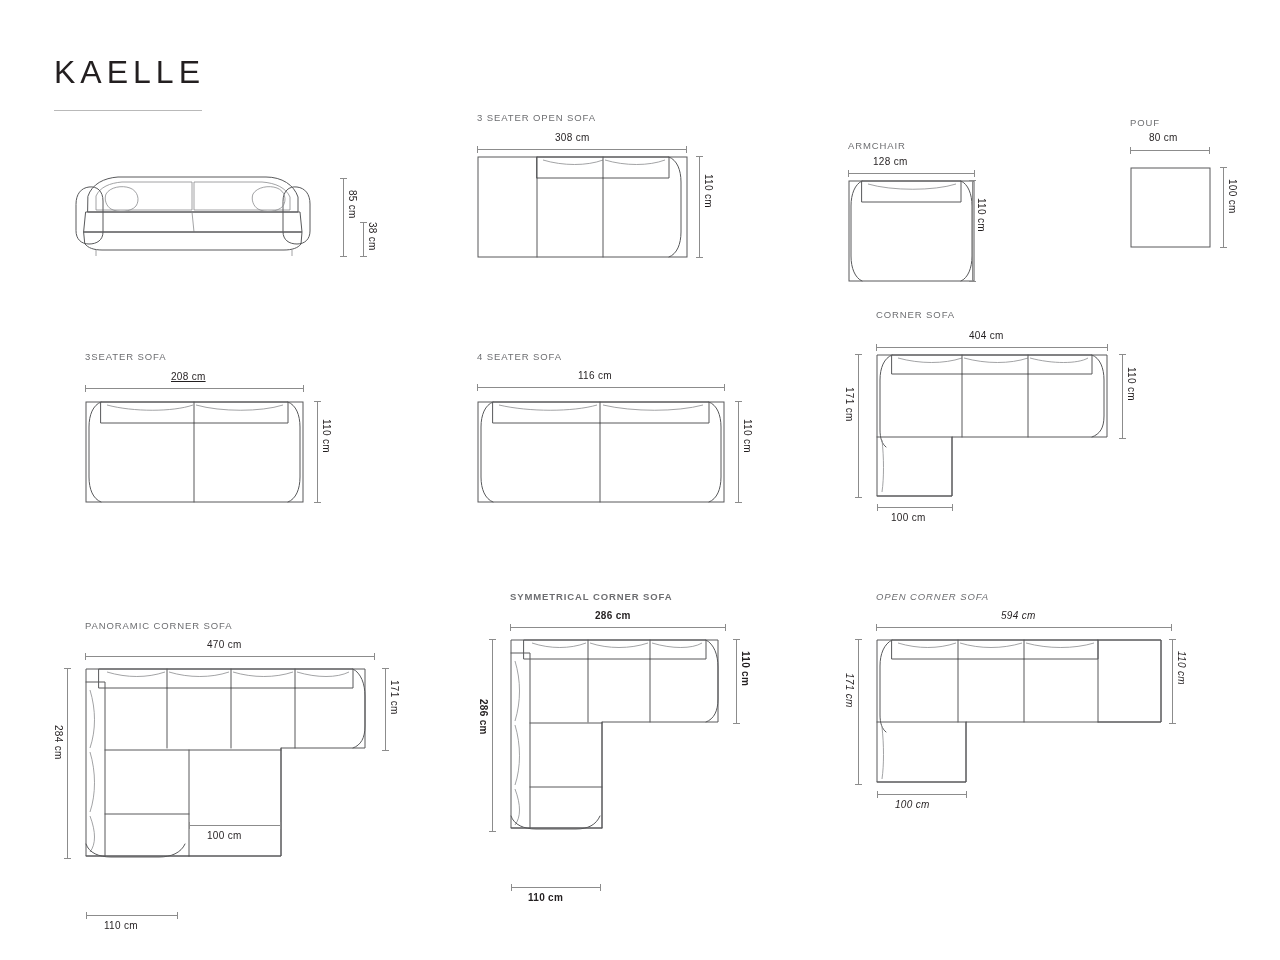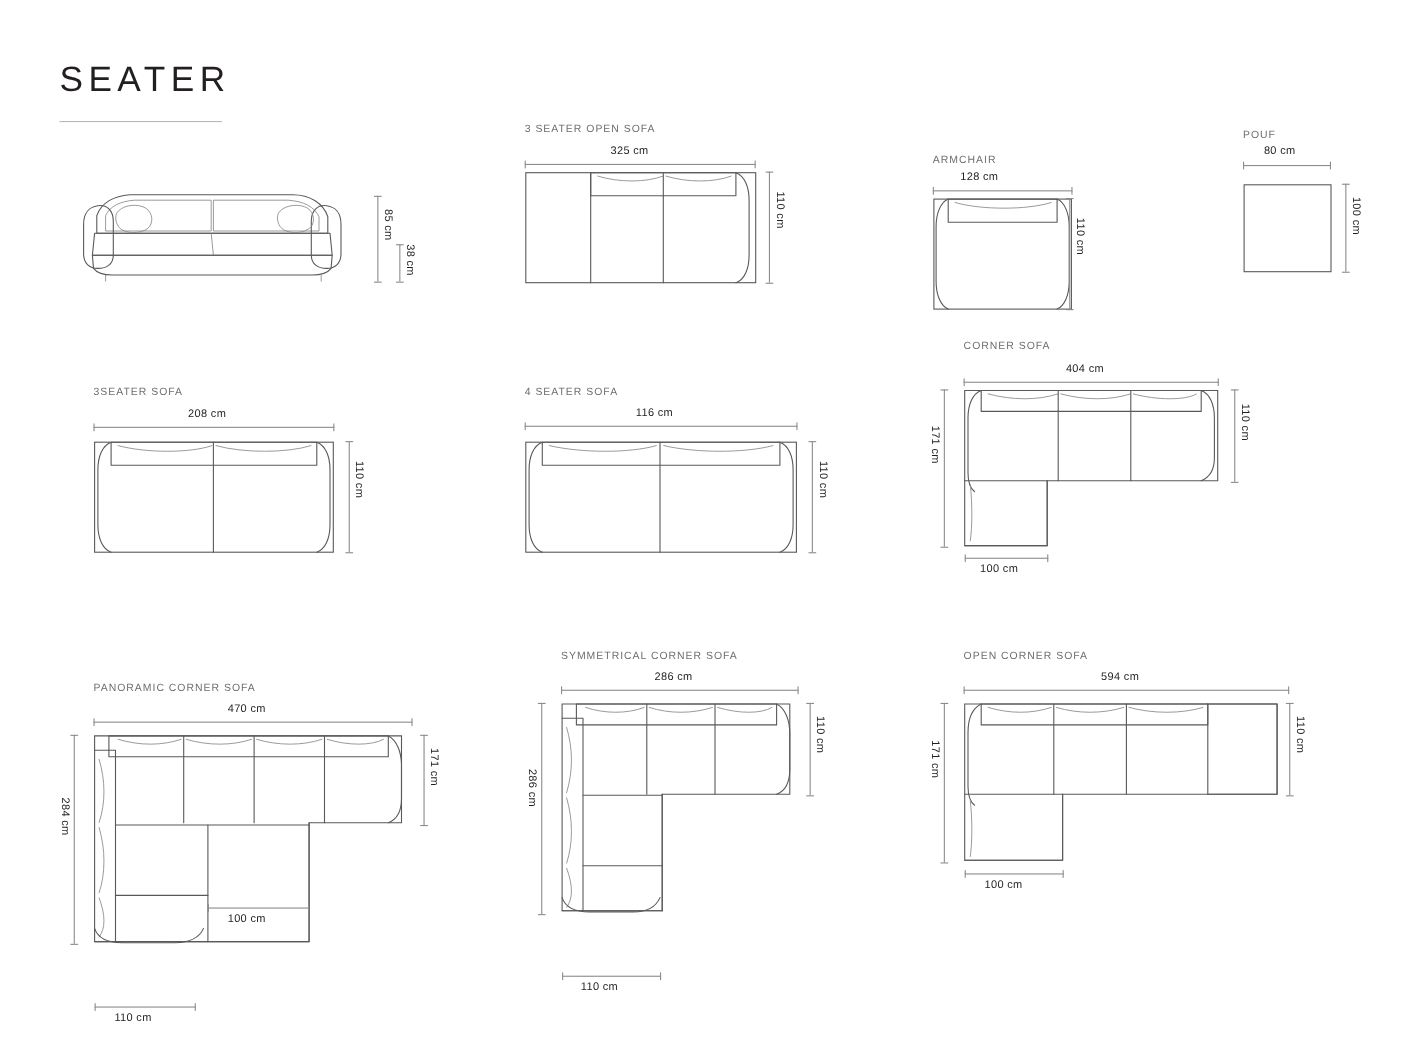--- a/index.html
+++ b/index.html
@@ -96,21 +96,21 @@
     fill: #ffffff;
     stroke: #58595b;
     stroke-width: 1;
   }
   .dimwrap { position: absolute; }
 </style>
 </head>
 <body>
 
 <div class="brand">
-  <div class="brand-title">SEATER</div>
+  <div class="brand-title">KAELLE</div>
   <div class="brand-rule"></div>
 </div>
 
 <div class="item" style="left:70px; top:160px; width:270px; height:110px;">
   <svg width="250" height="110" viewBox="0 0 250 110">
 
     <path class="stroke" d="M18 36 C22 24 34 18 48 17 L196 17 C212 17 224 25 228 37 L228 52 L18 52 Z"></path>
     <path class="stroke-thin" d="M26 36 C30 27 40 23 52 22 L122 22 L122 50 L26 50 Z"></path>
     <path class="stroke-thin" d="M124 22 L192 22 C206 23 216 28 220 37 L220 50 L124 50 Z"></path>
 
@@ -141,21 +141,21 @@
     <div class="dim-v" style="position:absolute; left:42px; top:62px;">38 cm</div>
   </div>
 </div>
 
 <div class="item" style="left:477px; top:112px; width:260px; height:160px;">
   <div class="item-label">3 SEATER OPEN SOFA</div>
 
   <div class="line-h" style="left:0px; top:37px; width:210px;"></div>
   <div class="tick-v" style="left:0px; top:34px;"></div>
   <div class="tick-v" style="left:209px; top:34px;"></div>
-  <div class="dim" style="position:absolute; left:78px; top:20px;">325 cm</div>
+  <div class="dim" style="position:absolute; left:78px; top:20px;">308 cm</div>
 
   <svg width="215" height="105" viewBox="0 0 215 105" style="position:absolute; left:0px; top:44px;">
     <rect class="fillsoft" x="1" y="1" width="209" height="100"></rect>
 
     <path class="stroke" d="M192 1 C200 4 204 14 204 26 L204 76 C204 88 200 98 192 101"></path>
 
     <path class="stroke" d="M60 1 L192 1 L192 22 L60 22 Z"></path>
 
     <path class="stroke-thin" d="M66 4 C86 10 110 10 126 4"></path>
     <path class="stroke-thin" d="M128 4 C148 10 172 10 188 4"></path>
@@ -212,21 +212,21 @@
   <div class="tick-h" style="left:90px; top:130px;"></div>
   <div class="dim-v" style="position:absolute; left:97px; top:62px;">100 cm</div>
 </div>
 
 <div class="item" style="left:85px; top:351px; width:250px; height:170px;">
   <div class="item-label">3SEATER SOFA</div>
 
   <div class="line-h" style="left:0px; top:37px; width:219px;"></div>
   <div class="tick-v" style="left:0px; top:34px;"></div>
   <div class="tick-v" style="left:218px; top:34px;"></div>
-  <div class="dim" style="position:absolute; left:86px; top:20px;">208 cm</div>
+  <div class="dim" style="position:absolute; left:86px; top:20px;text-decoration:underline;">208 cm</div>
 
   <svg width="224" height="105" viewBox="0 0 224 105" style="position:absolute; left:0px; top:50px;">
     <rect class="fillsoft" x="1" y="1" width="217" height="100"></rect>
     <path class="stroke" d="M16 1 C8 4 4 14 4 26 L4 76 C4 88 8 98 16 101"></path>
     <path class="stroke" d="M203 1 C211 4 215 14 215 26 L215 76 C215 88 211 98 203 101"></path>
     <path class="stroke" d="M16 1 L203 1 L203 22 L16 22 Z"></path>
     <path class="stroke-thin" d="M22 4 C48 11 88 11 108 4"></path>
     <path class="stroke-thin" d="M111 4 C136 11 176 11 198 4"></path>
     <path class="stroke" d="M109 22 L109 101 M109 1 L109 22"></path>
   </svg>
@@ -353,21 +353,21 @@
   <div class="tick-v" style="left:104px; top:202px;"></div>
   <div class="tick-v" style="left:195px; top:202px;"></div>
   <div class="dim" style="position:absolute; left:122px; top:210px;">100 cm</div>
 
   <div class="line-h" style="left:1px; top:295px; width:92px;"></div>
   <div class="tick-v" style="left:1px; top:292px;"></div>
   <div class="tick-v" style="left:92px; top:292px;"></div>
   <div class="dim" style="position:absolute; left:19px; top:300px;">110 cm</div>
 </div>
 
-<div class="item" style="left:510px; top:591px; width:260px; height:320px;">
+<div class="item" style="left:510px; top:591px; width:260px; height:320px;font-weight:bold;">
   <div class="item-label">SYMMETRICAL CORNER SOFA</div>
 
   <div class="line-h" style="left:0px; top:36px; width:216px;"></div>
   <div class="tick-v" style="left:0px; top:33px;"></div>
   <div class="tick-v" style="left:215px; top:33px;"></div>
   <div class="dim" style="position:absolute; left:85px; top:19px;">286 cm</div>
 
   <svg width="222" height="236" viewBox="0 0 222 236" style="position:absolute; left:0px; top:48px;">
 
     <path class="fillsoft" d="M1 1 L208 1 L208 83 L92 83 L92 189 L1 189 Z"></path>
@@ -400,21 +400,21 @@
   <div class="tick-h" style="left:-21px; top:48px;"></div>
   <div class="tick-h" style="left:-21px; top:240px;"></div>
   <div class="dim-v" style="position:absolute; left:-32px; top:108px;">286 cm</div>
 
   <div class="line-h" style="left:1px; top:296px; width:90px;"></div>
   <div class="tick-v" style="left:1px; top:293px;"></div>
   <div class="tick-v" style="left:90px; top:293px;"></div>
   <div class="dim" style="position:absolute; left:18px; top:301px;">110 cm</div>
 </div>
 
-<div class="item" style="left:876px; top:591px; width:300px; height:260px;">
+<div class="item" style="left:876px; top:591px; width:300px; height:260px;font-style:italic;">
   <div class="item-label">OPEN CORNER SOFA</div>
 
   <div class="line-h" style="left:0px; top:36px; width:296px;"></div>
   <div class="tick-v" style="left:0px; top:33px;"></div>
   <div class="tick-v" style="left:295px; top:33px;"></div>
   <div class="dim" style="position:absolute; left:125px; top:19px;">594 cm</div>
 
   <svg width="300" height="190" viewBox="0 0 300 190" style="position:absolute; left:0px; top:48px;">
 
     <path class="fillsoft" d="M1 1 L285 1 L285 83 L90 83 L90 143 L1 143 Z"></path>

